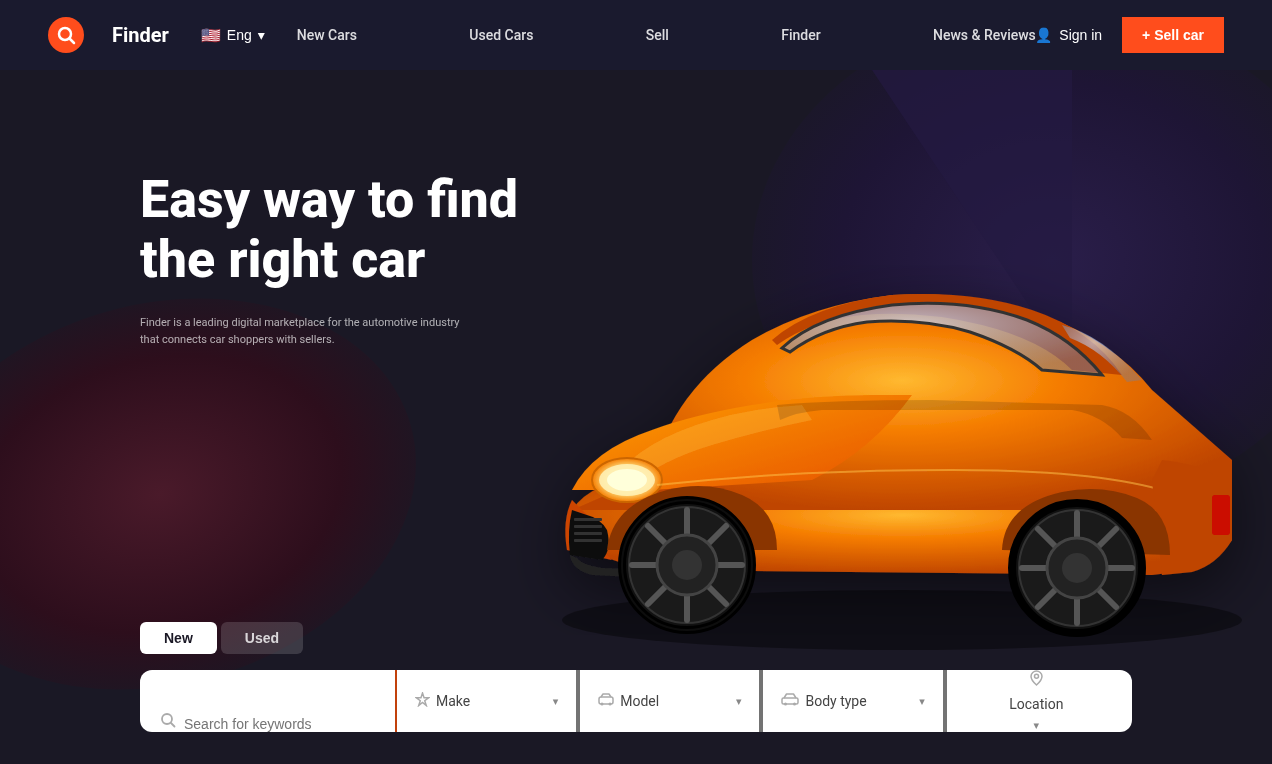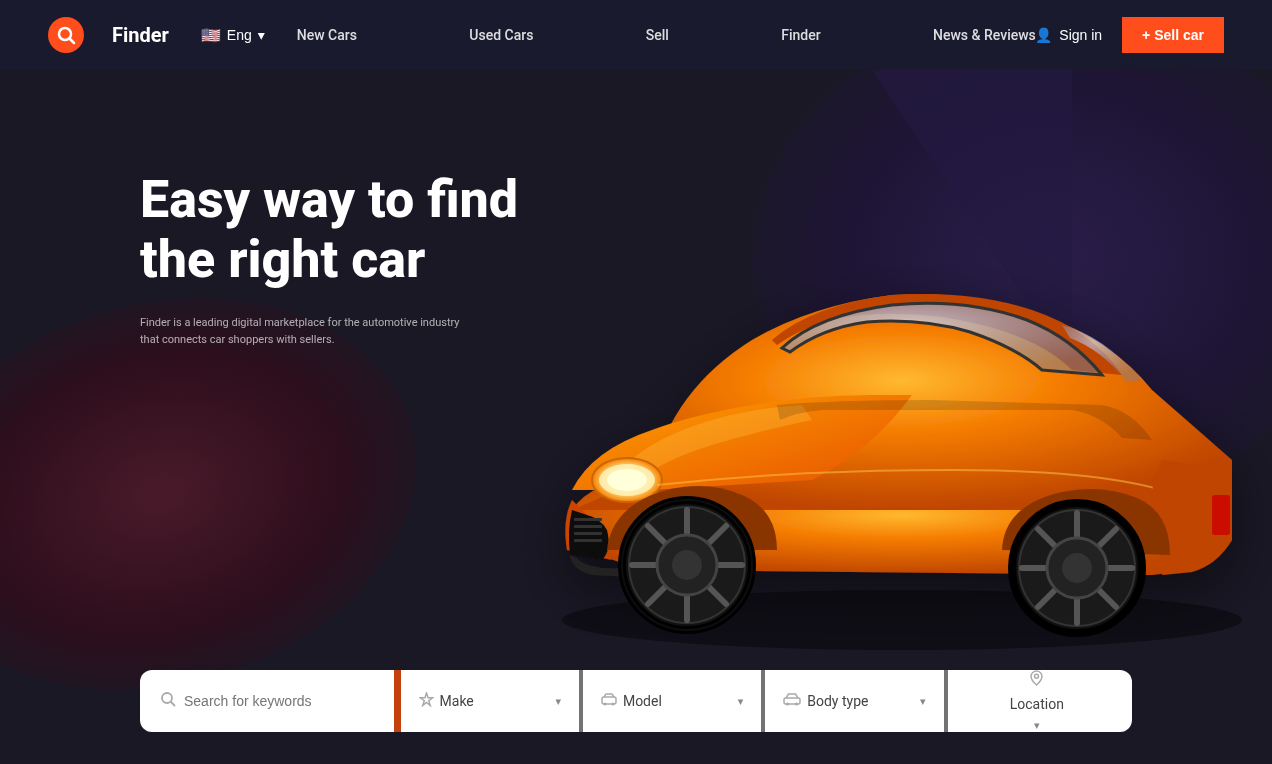--- a/index.html
+++ b/index.html
@@ -245,25 +245,25 @@
       align-items: center;
       background: white;
       border-radius: 12px;
       padding: 0 6px 0 0;
       height: 62px;
       gap: 0;
     }
 
     .search-field {
       display: flex;
-      align-items: center;
+      align-items: flex-end;
       gap: 8px;
       padding: 0 20px;
       flex: 1.5;
-      border-right: 7px solid #c2410c;
+      border-right: 2px solid #c2410c;
       height: 100%;
     }
 
     .search-dropdown {
       display: flex;
       align-items: center;
       gap: 6px;
       padding: 0 18px;
       flex: 1;
       border-right: 4px solid #737373;
@@ -479,20 +479,24 @@
         <circle cx="565" cy="458" r="30" fill="#222" stroke="#444" stroke-width="3"></circle>
         <circle cx="565" cy="458" r="15" fill="#333"></circle>
         <circle cx="565" cy="458" r="65" fill="none" stroke="#000" stroke-width="8"></circle>
       </g>
 
     </svg>
   </div>
 
   <div class="search-section">
 
+    <div class="tab-buttons">
+      <button class="tab-btn active">New</button>
+      <button class="tab-btn inactive">Used</button>
+    </div>
 
     <div class="search-bar">
 
       <div class="search-field">
         <span class="search-icon-wrap">
           <svg width="16" height="16" viewBox="0 0 16 16" fill="none">
             <circle cx="7" cy="7" r="5" stroke="#aaa" stroke-width="1.8"></circle>
             <line x1="11" y1="11" x2="14.5" y2="14.5" stroke="#aaa" stroke-width="1.8" stroke-linecap="round"></line>
           </svg>
         </span>

